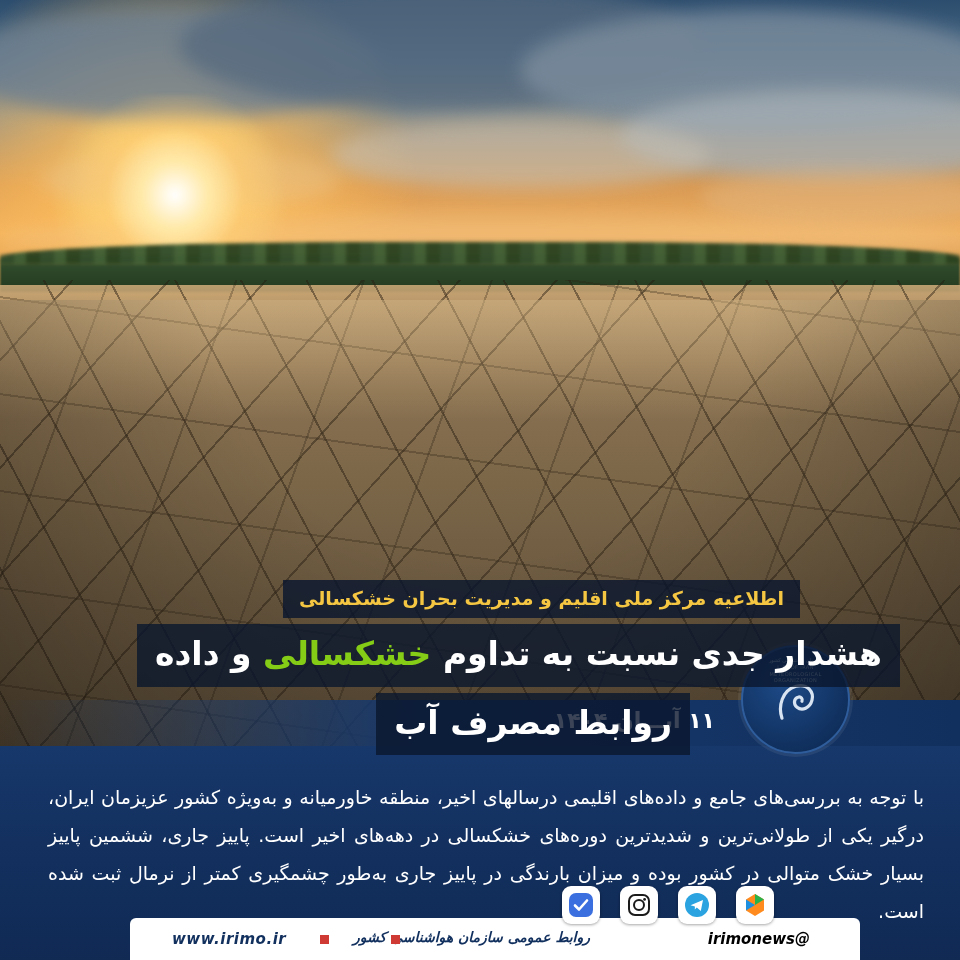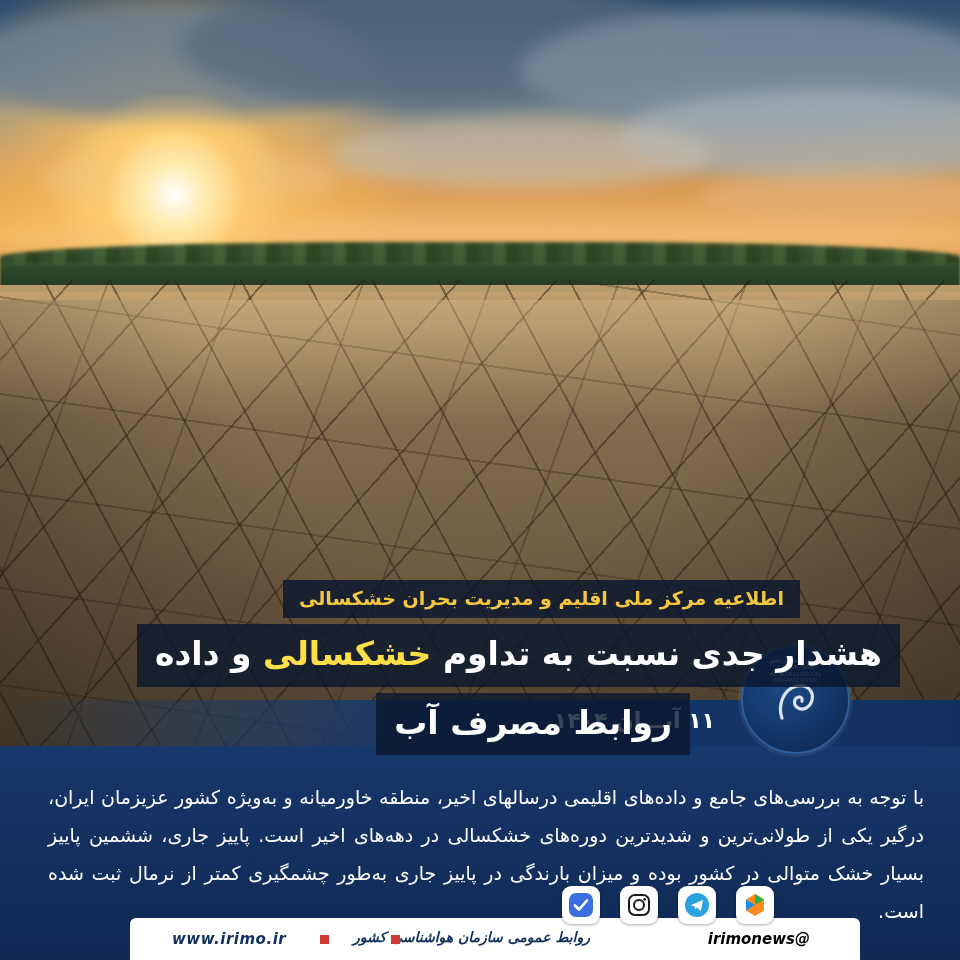--- a/index.html
+++ b/index.html
@@ -127,21 +127,21 @@
   .title-line span.bg {
     display: inline-block;
     background: rgba(10,22,45,0.80);
     color: #ffffff;
     font-size: 33px;
     font-weight: bold;
     line-height: 1.5;
     padding: 5px 18px 8px 18px;
   }
   .hl {
-    color: #fde047;
+    color: #84cc16;
   }
   .title-l1 { margin-right: 60px; }
   .title-l2 { margin-right: 270px; }
 
   
   .datebar {
     position: absolute;
     left: 0;
     top: 700px;
     width: 960px;

